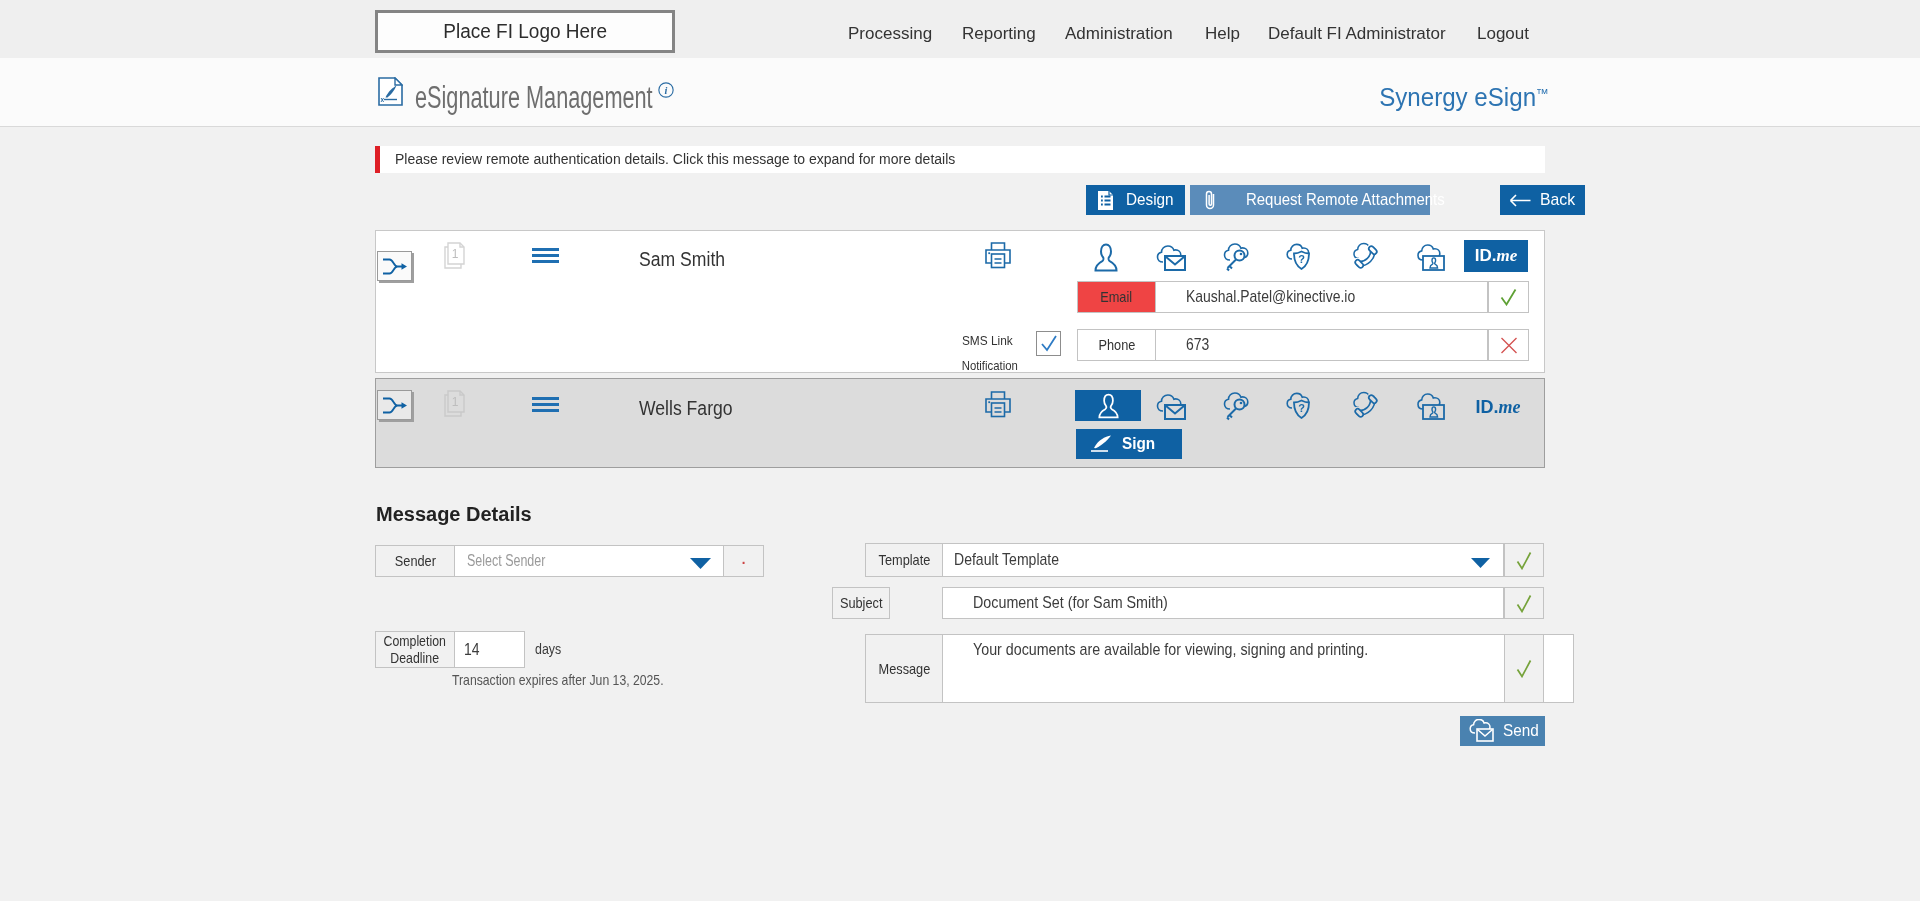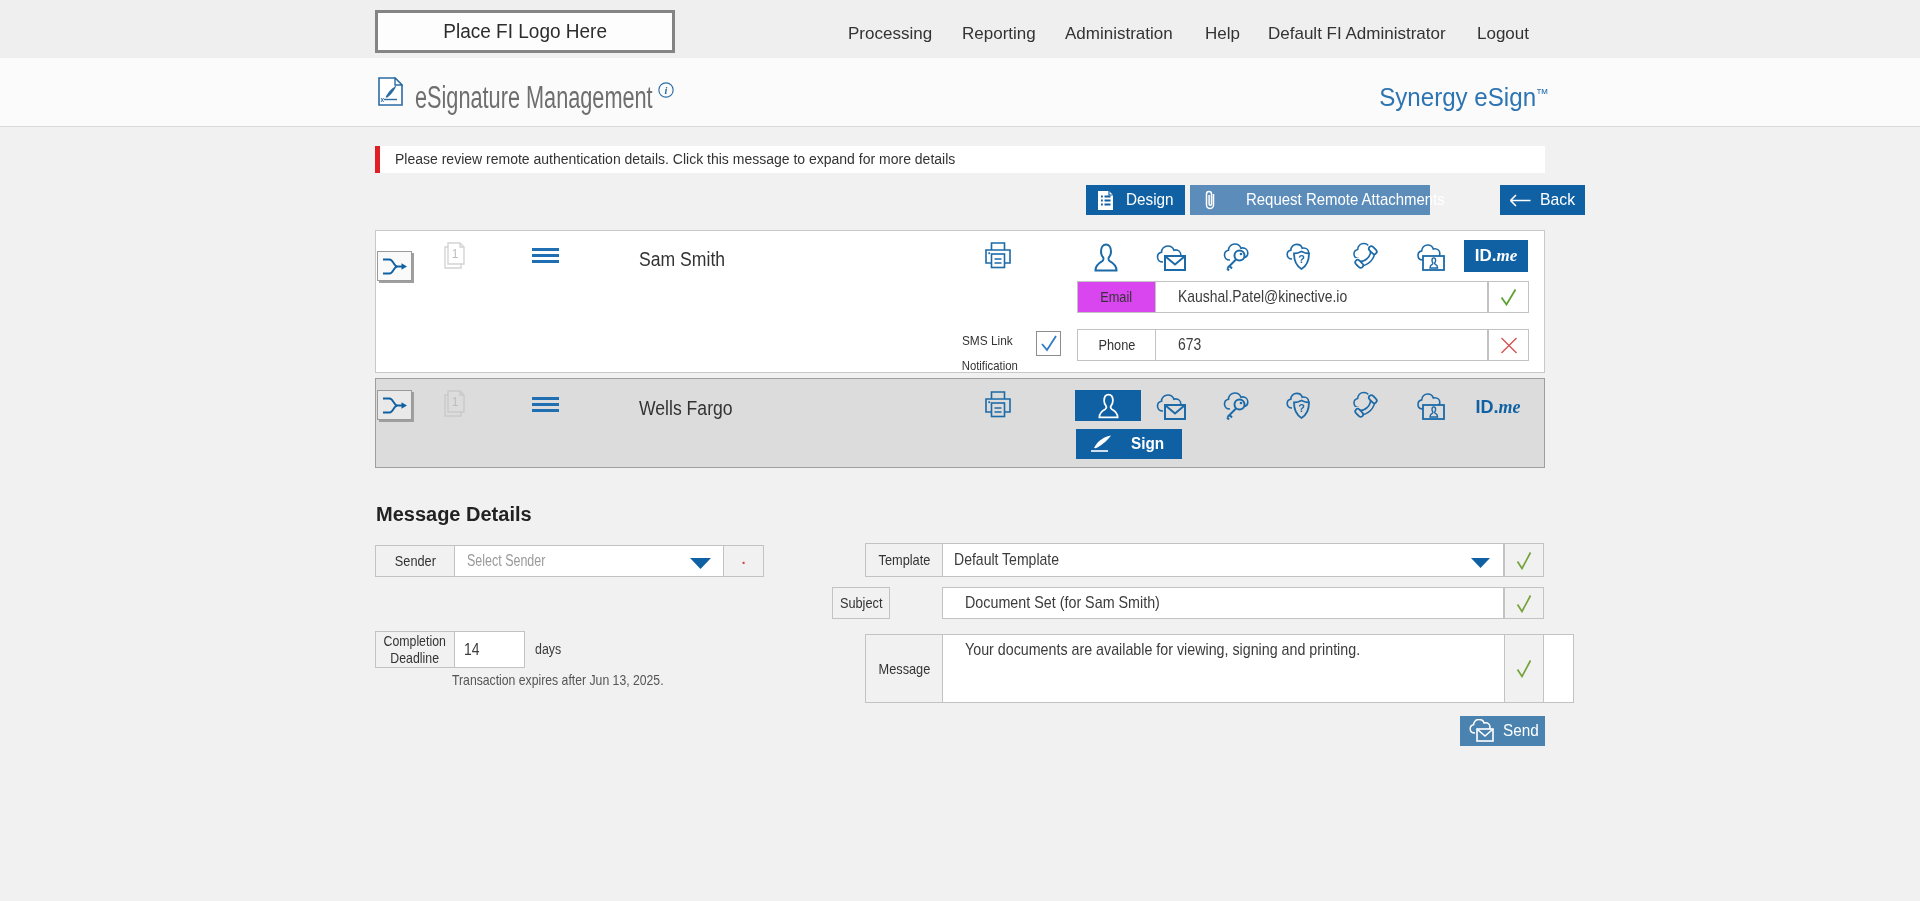--- a/index.html
+++ b/index.html
@@ -18,21 +18,21 @@
 .btn { position:absolute; height:30px; color:#fff; font-size:17px; display:flex; align-items:center; justify-content:center; gap:9px; }
 .btn svg { flex-shrink:0; }
 .btn .sqc { transform-origin:0 50%; }
 .bdark { background:#0f61a3; }
 .bmed { background:#5b8cba; }
 .card1 { position:absolute; left:375px; top:230px; width:1170px; height:143px; background:#fff; border:1px solid #c8c8c8; }
 .card2 { position:absolute; left:375px; top:378px; width:1170px; height:90px; background:#dcdcdc; border:1px solid #9e9e9e; }
 .arrbtn { position:absolute; width:35px; height:30px; background:#fafafa; border:1px solid #9a9a9a; box-shadow:2px 2px 0 #9f9f9f; display:flex; align-items:center; justify-content:center; }
 .name { position:absolute; font-size:20px; color:#333; }
 .flbl { position:absolute; border:1px solid #c3c3c3; background:#f1f1f1; display:flex; align-items:center; justify-content:center; font-size:14.5px; color:#333; text-align:center; }
-.finp { position:absolute; border:1px solid #c3c3c3; background:#fff; font-size:17px; color:#3c3c3c; display:flex; align-items:center; padding-left:22px; }
+.finp { position:absolute; border:1px solid #c3c3c3; background:#fff; font-size:17px; color:#3c3c3c; display:flex; align-items:center; padding-left:30px; }
 .ckbx { position:absolute; border:1px solid #c3c3c3; background:#fff; display:flex; align-items:center; justify-content:center; }
 .mdtitle { position:absolute; left:376px; top:503px; font-size:20px; font-weight:bold; color:#222; }
 .idme { font-weight:bold; }
 .idme .me { font-family:"Liberation Serif", serif; font-style:italic; font-weight:bold; }
 </style>
 </head>
 <body>
 <div id="page">
   <div class="hdr"></div>
   <div class="band"></div>
@@ -154,21 +154,21 @@
   <svg class="abs" style="left:1416px; top:243px;" width="30" height="29" viewBox="0 0 30 29">
     <path d="M7 17 c-3.2 0 -5 -2.1 -5 -4.7 c0 -2.3 1.7 -4 3.7 -4.4 c0 -3.3 2.6 -5.9 6 -5.9 c2.7 0 4.9 1.6 5.6 4 c0.5 -0.2 1 -0.3 1.6 -0.3 c2.7 0 4.9 2 4.9 4.7 c0 2 -1.1 3.7 -3 4.4" fill="#fff" stroke="#1c6aa8" stroke-width="1.6"></path>
     <rect x="7" y="13" width="21" height="14" fill="#fff" stroke="#1c6aa8" stroke-width="1.8"></rect>
     <path d="M14 25 c0 -2.2 1.5 -3.3 2.5 -3.8 c0.4 -0.3 0.5 -1 0.3 -1.4 c-0.5 -0.6 -0.8 -1.3 -0.8 -2.3 c0 -1.6 0.8 -2.6 1.8 -2.6 c1 0 1.8 1 1.8 2.6 c0 1 -0.3 1.7 -0.8 2.3 c-0.2 0.4 -0.1 1.1 0.3 1.4 c1 0.5 2.5 1.6 2.5 3.8 z" fill="none" stroke="#1c6aa8" stroke-width="1.4"></path>
   </svg>
 
   <div class="abs" style="left:1464px; top:240px; width:64px; height:32px; background:#0f61a3; color:#fff; display:flex; align-items:center; justify-content:center; font-size:17px;">
     <span class="idme">ID.<span class="me">me</span></span>
   </div>
 
-  <div class="flbl" style="left:1077px; top:281px; width:79px; height:32px; background:#d946ef;">
+  <div class="flbl" style="left:1077px; top:281px; width:79px; height:32px; background:#ef4444;">
       <span class="sqc">Email</span>
     </div>
   <div class="finp" style="left:1155px; top:281px; width:333px; height:32px;">
       <span class="sq" style="transform:scaleX(0.82);">Kaushal.Patel@kinective.io</span>
     </div>
   <div class="ckbx" style="left:1488px; top:281px; width:41px; height:32px;">
     <svg width="17" height="18" viewBox="0 0 17 18">
         <path d="M1.5 9.5 l5 7 L15.5 1.5" fill="none" stroke="#5fa135" stroke-width="1.8"></path>
       </svg>
   </div>
@@ -257,21 +257,21 @@
   </svg>
   <svg class="abs" style="left:1416px; top:392px;" width="30" height="29" viewBox="0 0 30 29">
     <path d="M7 17 c-3.2 0 -5 -2.1 -5 -4.7 c0 -2.3 1.7 -4 3.7 -4.4 c0 -3.3 2.6 -5.9 6 -5.9 c2.7 0 4.9 1.6 5.6 4 c0.5 -0.2 1 -0.3 1.6 -0.3 c2.7 0 4.9 2 4.9 4.7 c0 2 -1.1 3.7 -3 4.4" fill="#dcdcdc" stroke="#1c6aa8" stroke-width="1.6"></path>
     <rect x="7" y="13" width="21" height="14" fill="#dcdcdc" stroke="#1c6aa8" stroke-width="1.8"></rect>
     <path d="M14 25 c0 -2.2 1.5 -3.3 2.5 -3.8 c0.4 -0.3 0.5 -1 0.3 -1.4 c-0.5 -0.6 -0.8 -1.3 -0.8 -2.3 c0 -1.6 0.8 -2.6 1.8 -2.6 c1 0 1.8 1 1.8 2.6 c0 1 -0.3 1.7 -0.8 2.3 c-0.2 0.4 -0.1 1.1 0.3 1.4 c1 0.5 2.5 1.6 2.5 3.8 z" fill="none" stroke="#1c6aa8" stroke-width="1.4"></path>
   </svg>
   <div class="abs" style="left:1466px; top:397px; width:64px; font-size:18px; color:#0f61a3; text-align:center;">
     <span class="idme">ID.<span class="me">me</span></span>
   </div>
 
-  <div class="btn bdark" style="left:1076px; top:429px; width:106px; font-weight:bold; justify-content:flex-start; padding-left:14px; gap:16px;">
+  <div class="btn bdark" style="left:1076px; top:429px; width:106px; font-weight:bold; justify-content:flex-start; padding-left:14px; gap:7px;">
     <svg width="25" height="18" viewBox="0 0 25 18">
         <path d="M4 13 C8 5 15 1.5 21 0.5 C18 5 10 12 5.5 13.2 Z" fill="#fff"></path>
         <path d="M1 16 h17" stroke="#fff" stroke-width="1.6"></path>
       </svg>
     <span class="sqc" style="transform:scaleX(0.9);">Sign</span>
   </div>
 
   <div class="mdtitle">Message Details</div>
   <div class="flbl" style="left:375px; top:545px; width:80px; height:32px;">
       <span class="sqc">Sender</span>

